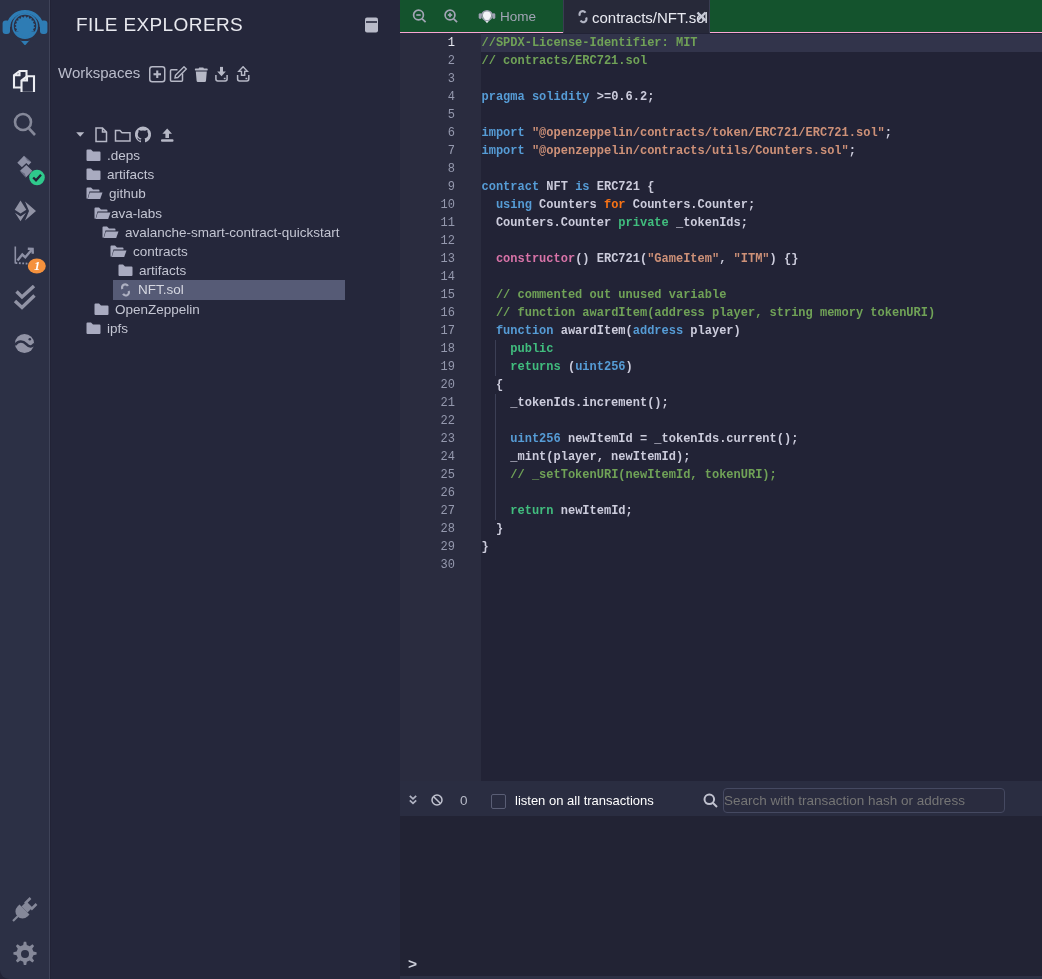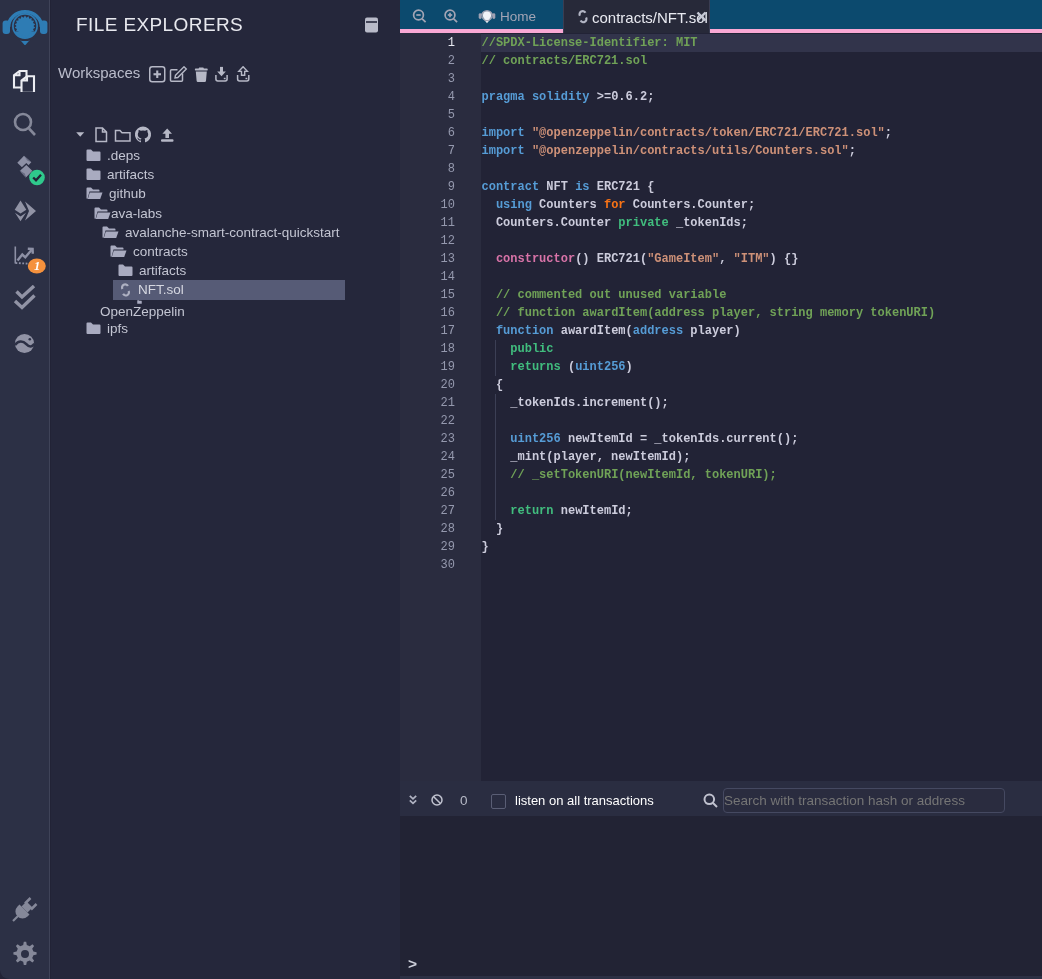--- a/index.html
+++ b/index.html
@@ -7,21 +7,21 @@
   .abs { position:absolute; }
 
   #rail { position:absolute; left:0; top:0; width:50px; height:979px; background:#2c3045; border-right:1px solid #3f4358; border-bottom-left-radius:9px; }
   #railbg { position:absolute; left:0; bottom:0; width:9px; height:9px; background:#2d14a0; z-index:-1; }
   .ricon { position:absolute; left:0; width:50px; text-align:center; }
 
   #panel { position:absolute; left:51px; top:0; width:349px; height:979px; background:#25273b; color:#c3c5d2; }
   #panel .hdr { position:absolute; left:25px; top:14px; font-size:19px; color:#e8e9ef; letter-spacing:0.4px; }
 
   #main { position:absolute; left:400px; top:0; width:642px; height:979px; background:#222336; }
-  #tabbar { position:absolute; left:0; top:0; width:642px; height:33px; background:#0c4a6e; border-bottom:4px solid #f9a8d4; }
+  #tabbar { position:absolute; left:0; top:0; width:642px; height:33px; background:#14532d; border-bottom:1px solid #f9a8d4; }
   .tab-active { position:absolute; left:163px; top:0; width:147px; height:33px; background:#272939; border-left:1px solid #3a3d52; border-right:1px solid #3a3d52; }
 
   #editor { position:absolute; left:0; top:33px; width:642px; height:748px; background:#222336; }
   #gutter { position:absolute; left:0; top:0; width:81px; height:748px; background:#2a2c3f; }
   #lines { position:absolute; left:0; top:1px; width:55px; text-align:right; font-family:"Liberation Mono", monospace; font-size:12px; line-height:18px; color:#9599ae; }
   #curline { position:absolute; left:81px; top:1px; width:561px; height:18px; background:#32344b; }
   #codewrap { position:absolute; left:81.5px; top:1px; width:560px; height:748px; overflow:hidden; }
   #code { font-family:"Liberation Mono", monospace; font-size:12px; line-height:18px; font-weight:700; color:#ccccdc; white-space:pre; }
   .cm { color:#70a257; } 
   .kw { color:#569CD6; } 
@@ -228,21 +228,21 @@
         <span style="margin-left:6px; ">artifacts</span>
       </div>
       <div class="abs" style="left:62px; top:134.4px; width:232px; height:19.2px; background:#565b76;"></div>
       <div class="abs" style="left:67px; top:134.4px; height:19.2px; display:flex; align-items:center;">
         <svg width="13" height="15" viewBox="0 0 13 15" style="margin-left:1px">
           <path d="M3.4 7.0 A 3.1 3.1 0 0 1 8.9 4.1" stroke="#aeb1c2" stroke-width="2.2" fill="none"></path>
           <path d="M9.6 8.9 A 3.1 3.1 0 0 1 4.1 11.8" stroke="#aeb1c2" stroke-width="2.2" fill="none"></path>
         </svg>
         <span style="margin-left:6px; color:#d5d7e0;">NFT.sol</span>
       </div>
-      <div class="abs" style="left:43px; top:153.6px; height:19.2px; display:flex; align-items:center;flex-direction:column;">
+      <div class="abs" style="left:43px; top:153.6px; height:19.2px; display:flex; align-items:center;">
         <svg width="15" height="13" viewBox="0 0 15 13">
           <path d="M0.5 1.5 Q0.5 0.5 1.5 0.5 L5 0.5 L7 2.5 L13.5 2.5 Q14.5 2.5 14.5 3.5 L14.5 11 Q14.5 12 13.5 12 L1.5 12 Q0.5 12 0.5 11 Z" fill="#a9abc0"></path>
         </svg>
         <span style="margin-left:6px; ">OpenZeppelin</span>
       </div>
       <div class="abs" style="left:35px; top:172.8px; height:19.2px; display:flex; align-items:center;">
         <svg width="15" height="13" viewBox="0 0 15 13">
           <path d="M0.5 1.5 Q0.5 0.5 1.5 0.5 L5 0.5 L7 2.5 L13.5 2.5 Q14.5 2.5 14.5 3.5 L14.5 11 Q14.5 12 13.5 12 L1.5 12 Q0.5 12 0.5 11 Z" fill="#a9abc0"></path>
         </svg>
         <span style="margin-left:6px; ">ipfs</span>

